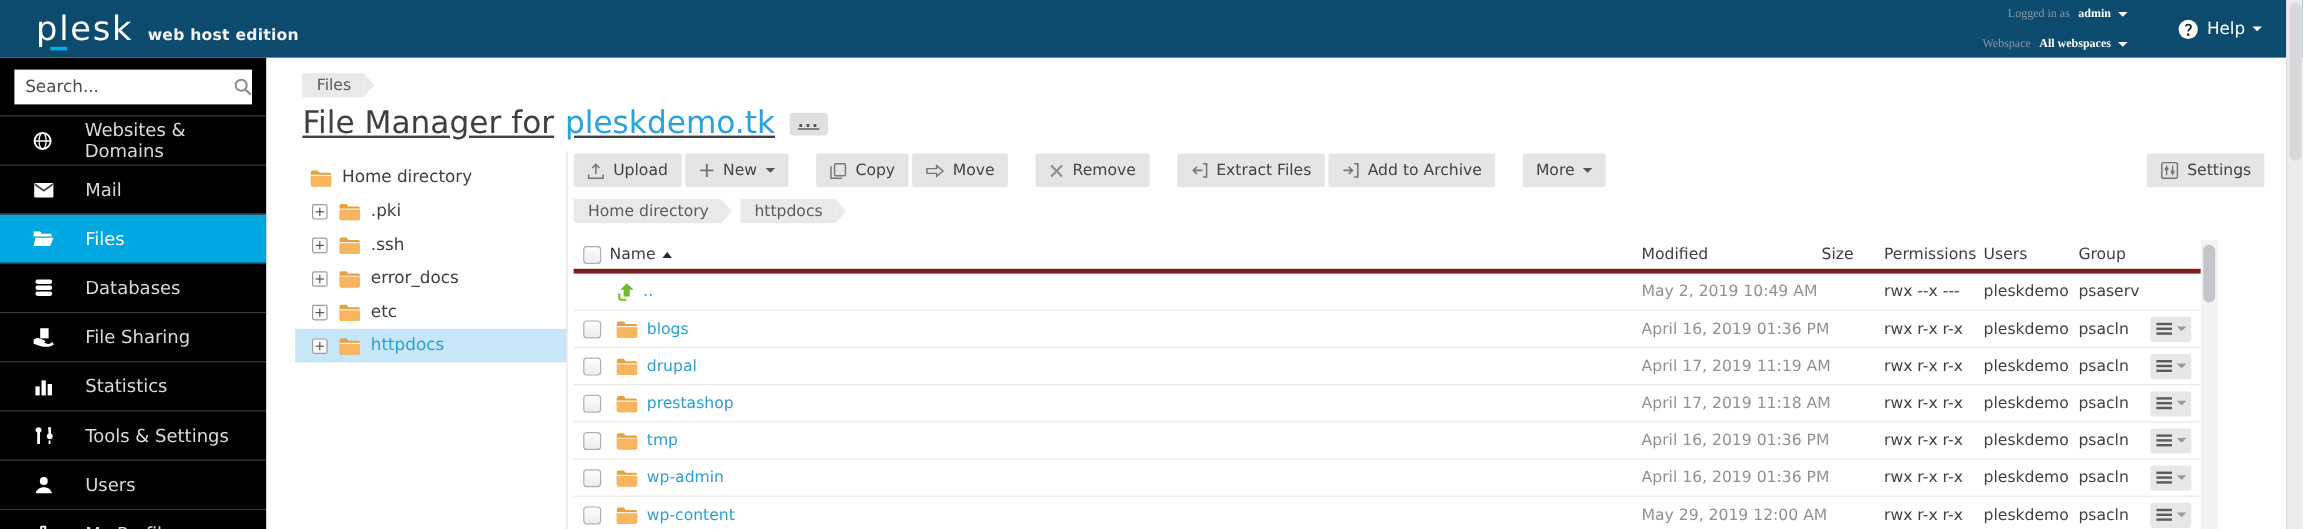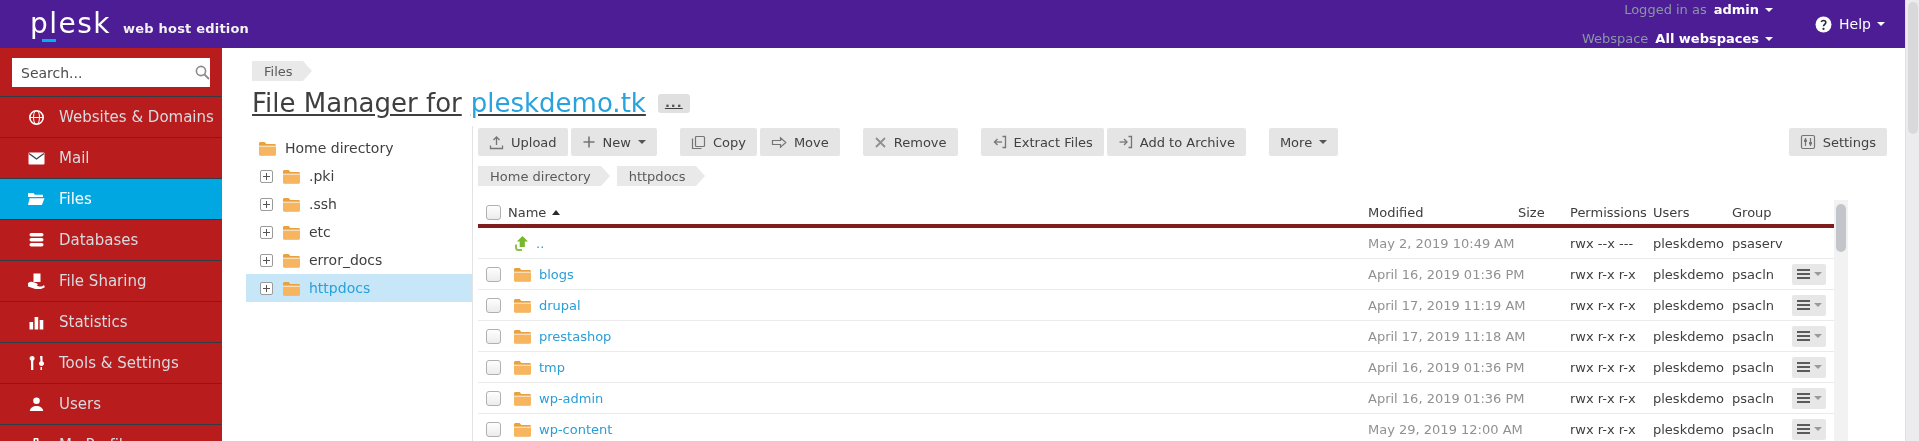--- a/index.html
+++ b/index.html
@@ -1,39 +1,39 @@
 <!DOCTYPE html>
 <html><head>
 <meta charset="utf-8">
 <style>
   * { margin:0; padding:0; box-sizing:border-box; }
   html,body { width:1919px; height:441px; overflow:hidden; }
   body { font-family:"DejaVu Sans","Liberation Sans",sans-serif; background:#fff; position:relative; font-size:13px; color:#3f3f3f; }
 
   
-  .topbar { position:absolute; left:0; top:0; width:1919px; height:48px; background:#4c1d95; display:flex; align-items:center; z-index:5; }
+  .topbar { position:absolute; left:0; top:0; width:1919px; height:48px; background:#0c4a6e; display:flex; align-items:center; z-index:5; }
   .logo-area { margin-left:30px; display:flex; align-items:baseline; cursor:pointer; }
   .logo-text { color:#fff; font-size:28px; font-weight:400; letter-spacing:1.5px; line-height:1; position:relative; }
   .logo-text::after { content:""; position:absolute; left:12px; bottom:-4px; width:14px; height:3px; background:#00b0e8; }
   .edition { color:#f2f2f2; font-size:13px; font-weight:700; margin-left:12px; letter-spacing:.2px; }
   .topbar-right { margin-left:auto; display:flex; align-items:center; margin-right:34px; }
-  .session { display:flex; flex-direction:column; align-items:flex-end; gap:14px; font-size:13px; }
+  .session { display:flex; flex-direction:column; align-items:flex-end; gap:14px; font-size:10px;font-family:Liberation Serif, serif; }
   .session-row { display:flex; align-items:center; white-space:nowrap; }
   .session-label { color:#8a97a3; margin-right:7px; }
   .session-value { color:#fff; font-weight:700; cursor:pointer; display:flex; align-items:center; }
   .caret { display:inline-block; width:0; height:0; border-left:4px solid transparent; border-right:4px solid transparent; border-top:4px solid currentColor; margin-left:6px; }
   .help { margin-left:42px; display:flex; align-items:center; color:#fff; font-size:14px; cursor:pointer; }
   .help .hicon { margin-right:7px; display:flex; }
 
   
-  .sidebar { position:absolute; left:0; top:48px; width:222px; height:393px; background:#b91c1c; }
+  .sidebar { position:absolute; left:0; top:48px; width:222px; height:393px; background:#000000; }
   .search-wrap { margin:10px 12px 9px 12px; height:29px; background:#fff; display:flex; align-items:center; padding:0 9px; }
   .search-wrap input { border:none; outline:none; flex:1; font-size:14px; color:#333; font-family:inherit; background:transparent; }
   .search-wrap input::placeholder { color:#4d4d4d; opacity:1; }
-  .nav-item { height:41px; display:flex; align-items:center; padding-left:26px; color:#d6dce1; font-size:15px; border-top:1px solid #323c47; cursor:pointer; }
+  .nav-item { height:41px; display:flex; align-items:center; padding-left:26px; color:#d6dce1; font-size:15px; border-top:1px solid #323c47; cursor:pointer;gap:12px; }
   .nav-item .nicon { width:20px; margin-right:13px; display:flex; justify-content:center; }
   .nav-item.active { background:#00a7e1; color:#fff; }
 
   
   .main { position:absolute; left:222px; top:48px; width:1697px; height:393px; background:#fff; }
   .crumb-tag, .path-tag { display:inline-flex; align-items:center; height:20px; background:#e9e9e9; color:#5a5a5a; font-size:13px; padding:0 10px 0 12px; position:relative; margin-right:16px; cursor:pointer; white-space:nowrap; }
   .crumb-tag::after, .path-tag::after { content:""; position:absolute; right:-9px; top:0; width:0; height:0; border-top:10px solid transparent; border-bottom:10px solid transparent; border-left:9px solid #e9e9e9; }
   .page-head { padding-left:30px; }
   .crumb-row { margin-top:13px; }
   .title-row { margin-top:7px; display:flex; align-items:center; font-size:26px; color:#3f3f3f;text-decoration:underline; }
@@ -292,32 +292,32 @@
     </div>
     <div class="trow">
       <span class="plusbox"></span>
       <span class="ficon">
           <svg width="19" height="15" viewBox="0 0 19 15">
             <path d="M1 2.5C1 1.7 1.7 1 2.5 1h4.2l1.6 2h8.2c.8 0 1.5.7 1.5 1.5V13c0 .8-.7 1.5-1.5 1.5h-14C1.7 14.5 1 13.8 1 13z" fill="#e9a13f"></path>
             <path d="M1 5.6h17V13c0 .8-.7 1.5-1.5 1.5h-14C1.7 14.5 1 13.8 1 13z" fill="#f8b55f"></path>
             <path d="M1 4.7h17v1H1z" fill="#fff" opacity=".85"></path>
           </svg>
         </span>
-      <span class="tlabel">etc</span>
+      <span class="tlabel">error_docs</span>
     </div>
     <div class="trow">
       <span class="plusbox"></span>
       <span class="ficon">
           <svg width="19" height="15" viewBox="0 0 19 15">
             <path d="M1 2.5C1 1.7 1.7 1 2.5 1h4.2l1.6 2h8.2c.8 0 1.5.7 1.5 1.5V13c0 .8-.7 1.5-1.5 1.5h-14C1.7 14.5 1 13.8 1 13z" fill="#e9a13f"></path>
             <path d="M1 5.6h17V13c0 .8-.7 1.5-1.5 1.5h-14C1.7 14.5 1 13.8 1 13z" fill="#f8b55f"></path>
             <path d="M1 4.7h17v1H1z" fill="#fff" opacity=".85"></path>
           </svg>
         </span>
-      <span class="tlabel">error_docs</span>
+      <span class="tlabel">etc</span>
     </div>
     <div class="trow sel">
       <span class="plusbox"></span>
       <span class="ficon">
           <svg width="19" height="15" viewBox="0 0 19 15">
             <path d="M1 2.5C1 1.7 1.7 1 2.5 1h4.2l1.6 2h8.2c.8 0 1.5.7 1.5 1.5V13c0 .8-.7 1.5-1.5 1.5h-14C1.7 14.5 1 13.8 1 13z" fill="#e9a13f"></path>
             <path d="M1 5.6h17V13c0 .8-.7 1.5-1.5 1.5h-14C1.7 14.5 1 13.8 1 13z" fill="#f8b55f"></path>
             <path d="M1 4.7h17v1H1z" fill="#fff" opacity=".85"></path>
           </svg>
         </span>

